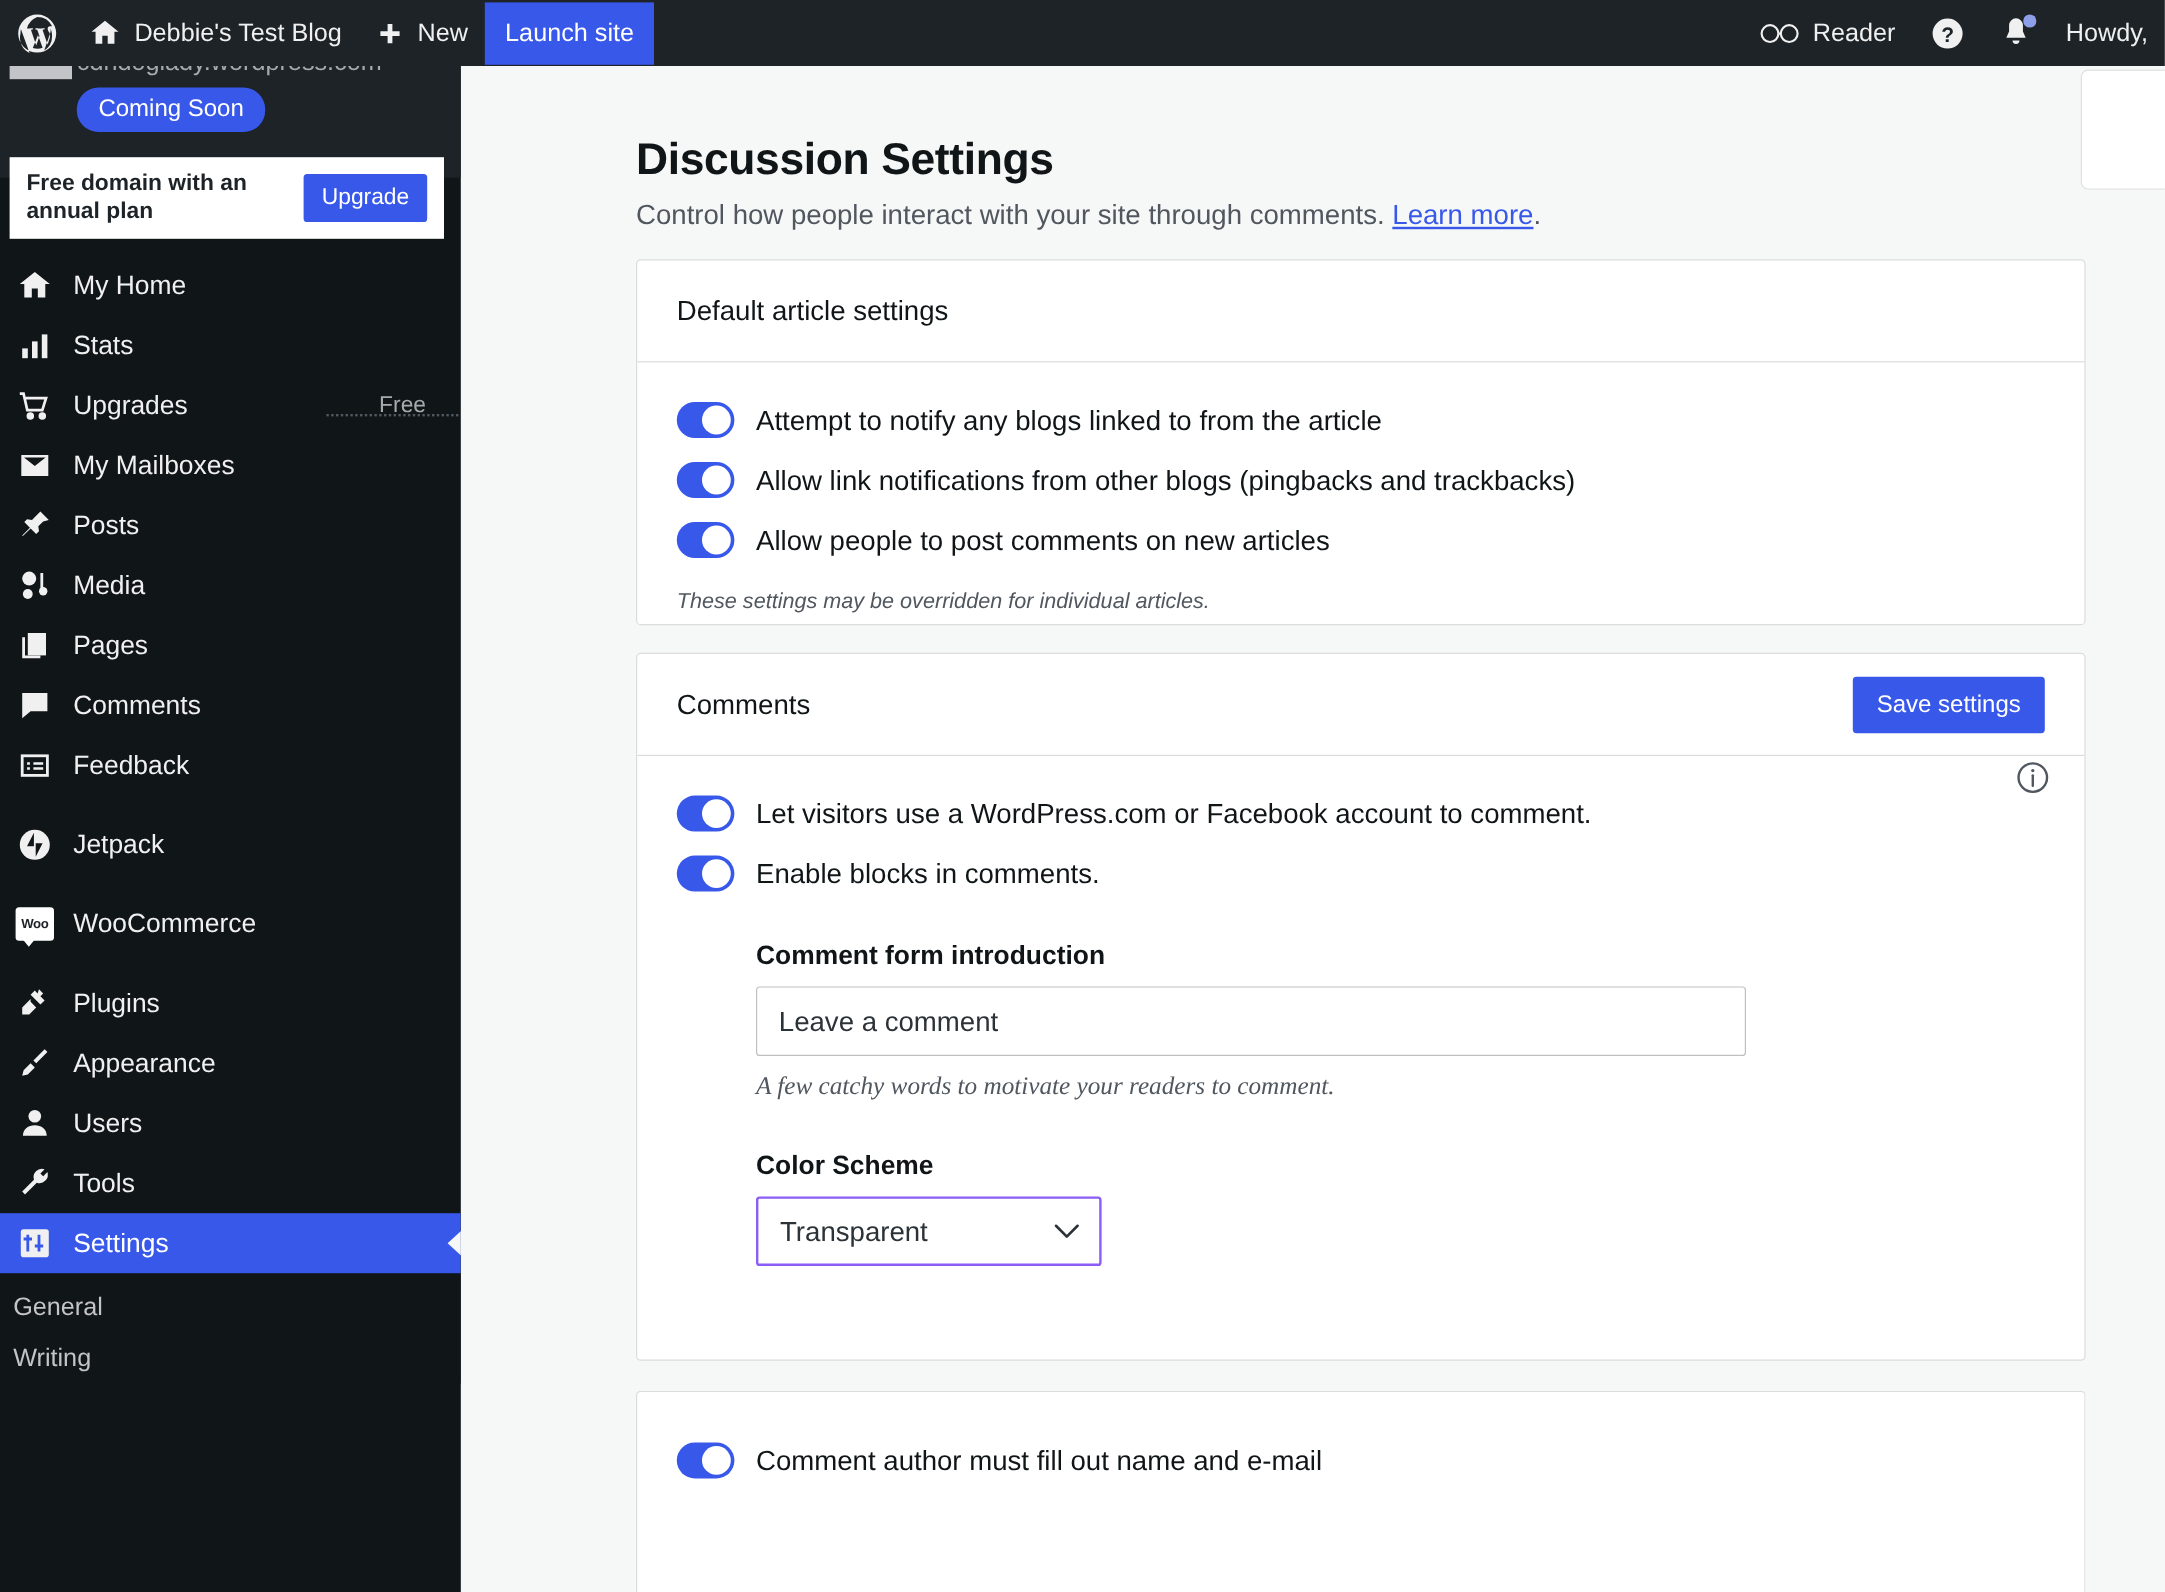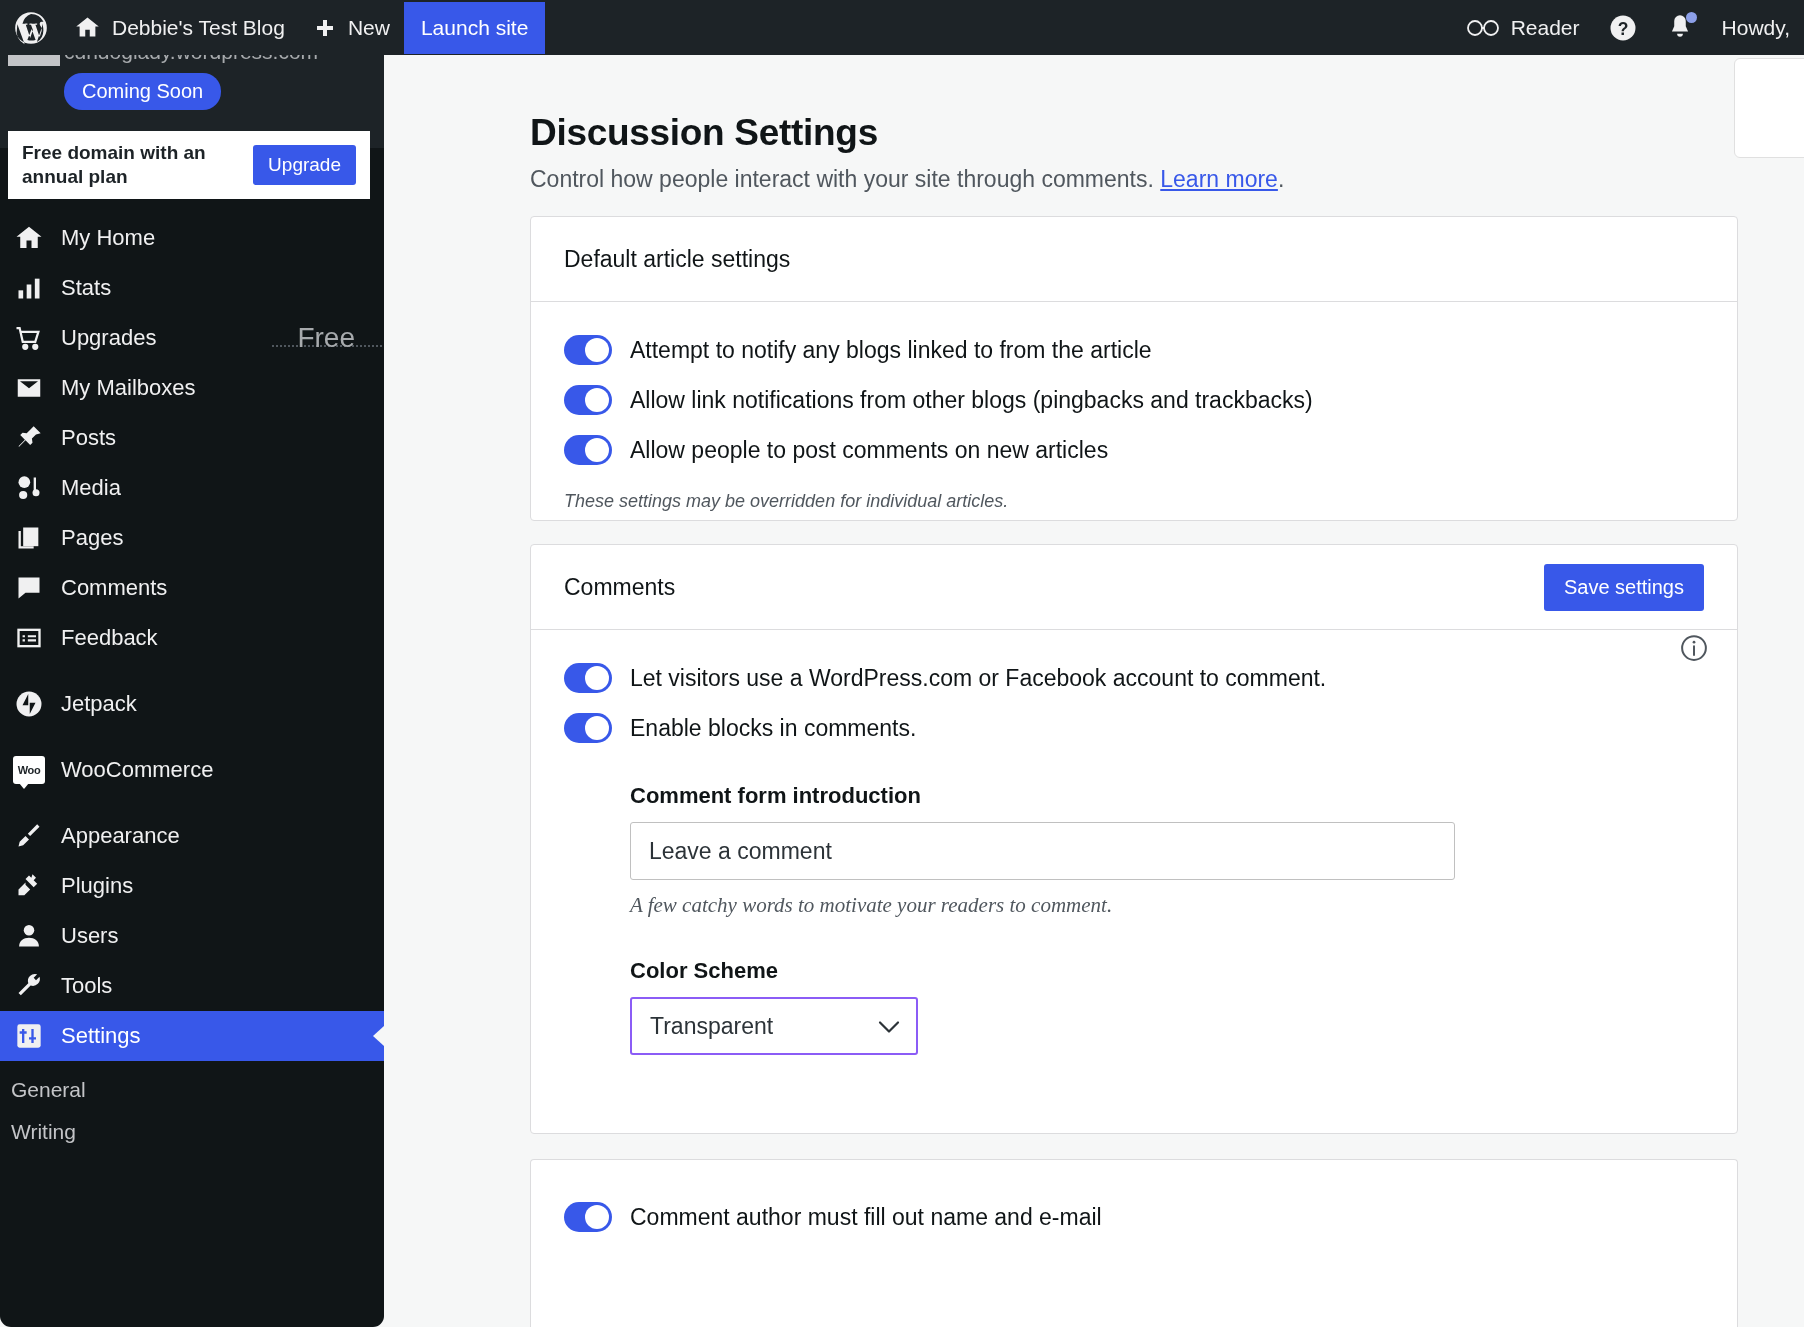--- a/index.html
+++ b/index.html
@@ -44,21 +44,20 @@
     background: #8c9fe8;
   }
 
   
   #sidebar {
     position: absolute; top: 0; left: 0;
     width: 384px; height: 1327px;
     background: #101517;
     z-index: 40;
     overflow: hidden;
-    border-radius: 11px;
   }
   .side-accent {
     position: absolute; left: 0; top: 0; width: 4px; height: 108px;
     background: #3858e9;
   }
   .site-head {
     position: absolute; top: 35px; left: 0; width: 384px; height: 113px;
     background: #1d2327;
   }
   .site-icon {
@@ -104,21 +103,21 @@
   }
   .menu-item .mi-icon {
     width: 36px; height: 36px;
     display: flex; align-items: center; justify-content: center;
     margin-right: 14px; flex-shrink: 0;
   }
   .menu-item .mi-icon svg { display: block; }
   .menu-item .mi-label { white-space: nowrap; }
   .menu-item .mi-count {
     margin-left: auto; margin-right: 29px;
-    color: #a7aaad; font-size: 28px;
+    color: #a7aaad; font-size: 19px;
   }
   .menu-item.active { background: #3858e9; color: #fff; }
   .menu-item.active .mi-arrow {
     position: absolute; right: -1px; top: 50%;
     transform: translateY(-50%);
     width: 0; height: 0;
     border-top: 11px solid transparent;
     border-bottom: 11px solid transparent;
     border-right: 12px solid #f6f7f7;
   }
@@ -450,33 +449,33 @@
         <span class="woo-badge">Woo</span>
       </span>
       <span class="mi-label">WooCommerce</span>
     </div>
 
     <div class="menu-gap"></div>
 
     <div class="menu-item">
       <span class="mi-icon">
         <svg width="28" height="28" viewBox="0 0 24 24" fill="#f0f0f1">
+            <path d="M15 2l3 3-2 2 3 3-3 3-7-7 3-3 2 2 1-3zM9 11l4 4-5 5H3v-5l6-6-.0 2z"></path>
+          </svg>
+      </span>
+      <span class="mi-label">Plugins</span>
+    </div>
+
+    <div class="menu-item">
+      <span class="mi-icon">
+        <svg width="28" height="28" viewBox="0 0 24 24" fill="#f0f0f1">
             <path d="M20 3l1 1-8 8-2-2 8-8 1 1zM9 12l3 3-5 5-4 1 1-4 5-5z"></path>
           </svg>
       </span>
       <span class="mi-label">Appearance</span>
-    </div>
-
-    <div class="menu-item">
-      <span class="mi-icon">
-        <svg width="28" height="28" viewBox="0 0 24 24" fill="#f0f0f1">
-            <path d="M15 2l3 3-2 2 3 3-3 3-7-7 3-3 2 2 1-3zM9 11l4 4-5 5H3v-5l6-6-.0 2z"></path>
-          </svg>
-      </span>
-      <span class="mi-label">Plugins</span>
     </div>
 
     <div class="menu-item">
       <span class="mi-icon">
         <svg width="28" height="28" viewBox="0 0 24 24" fill="#f0f0f1">
             <circle cx="12" cy="7" r="4.5"></circle>
             <path d="M3.5 21c0-4.7 3.8-7.5 8.5-7.5s8.5 2.8 8.5 7.5H3.5z"></path>
           </svg>
       </span>
       <span class="mi-label">Users</span>

